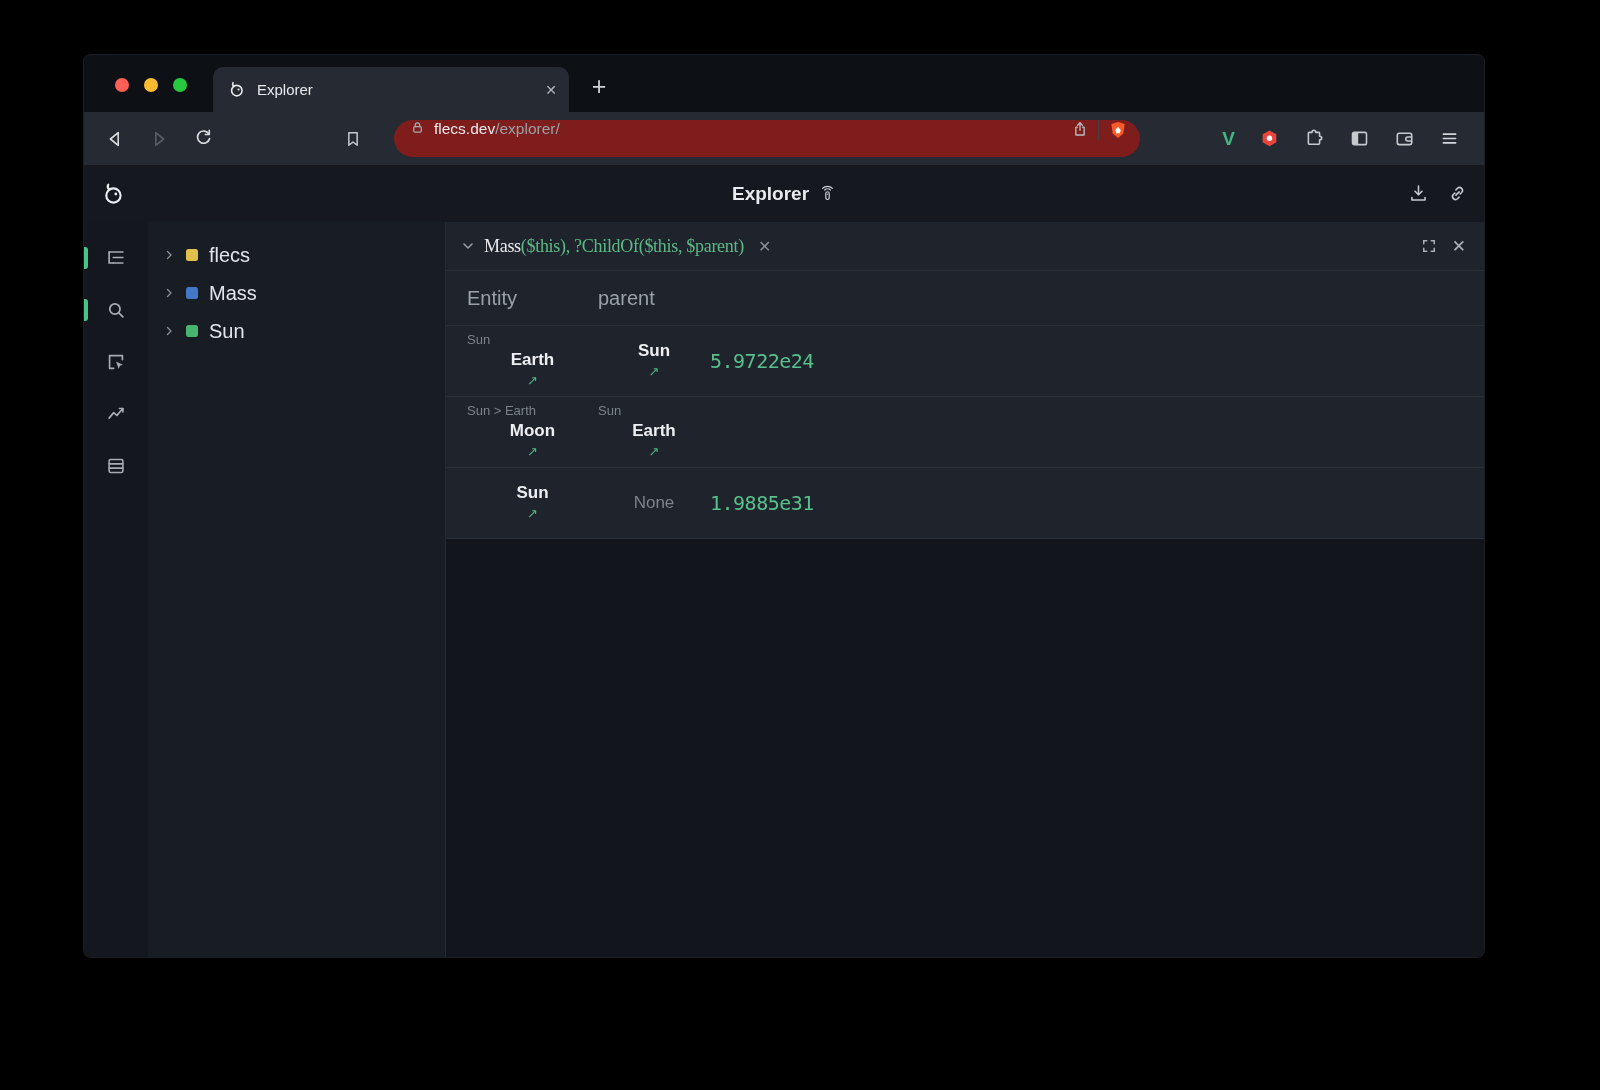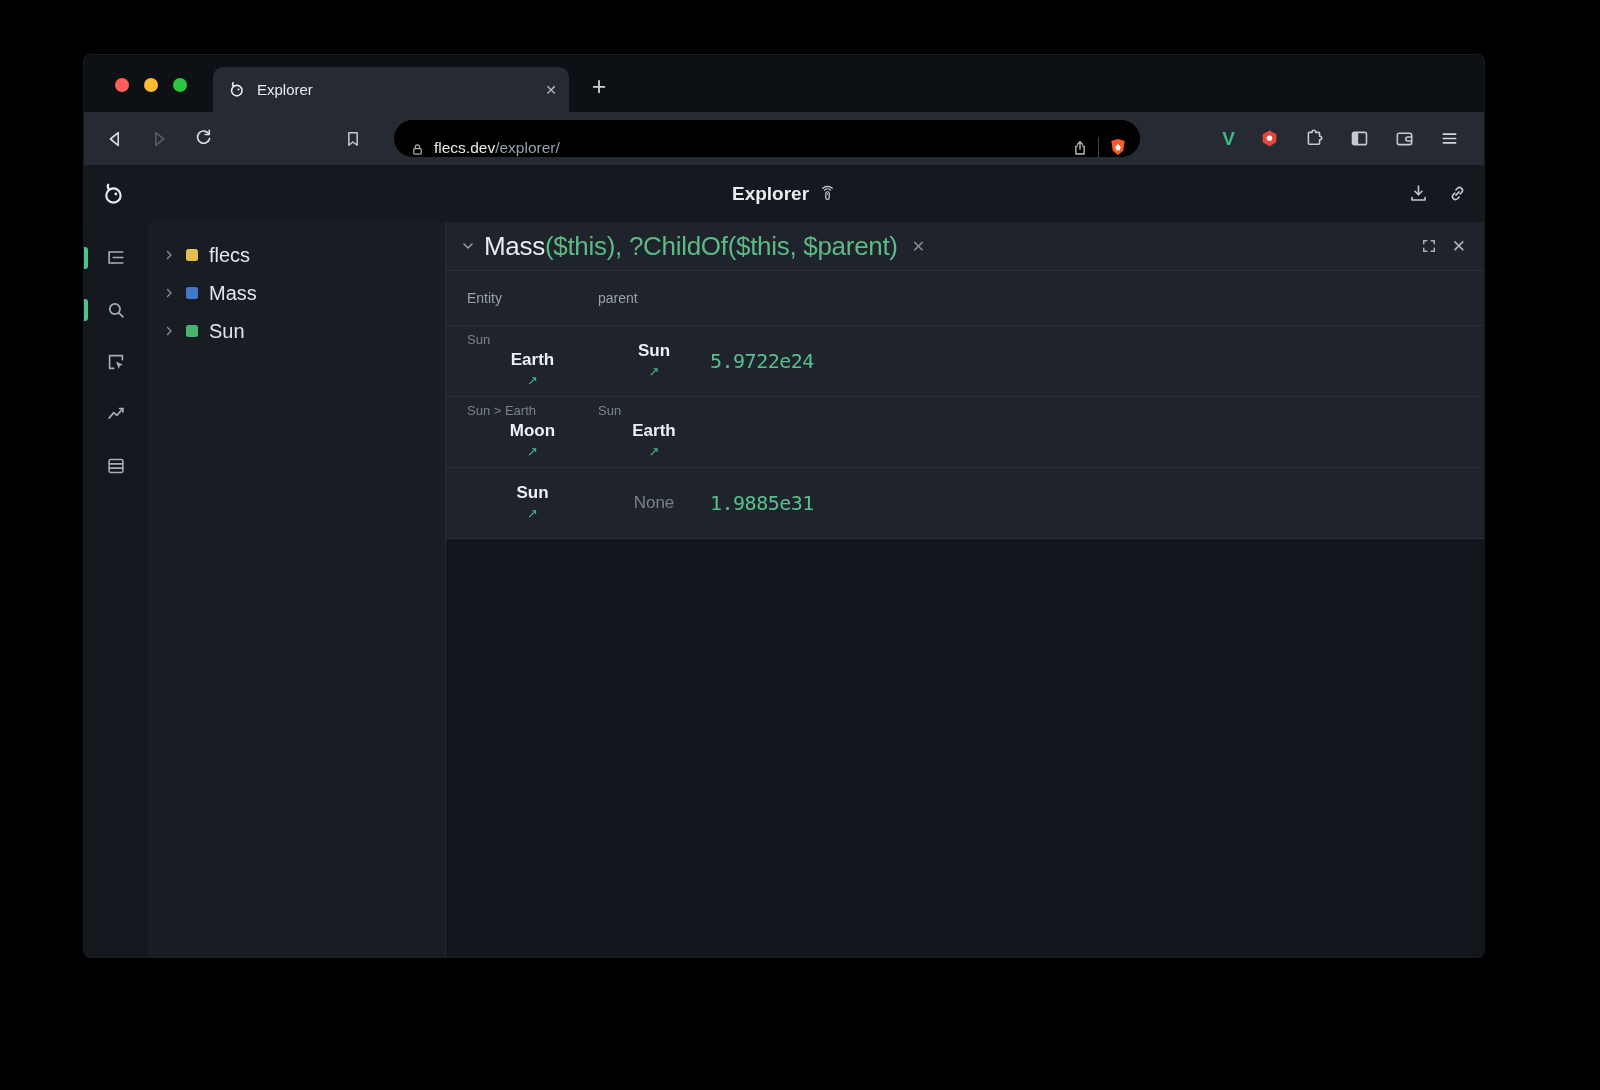--- a/index.html
+++ b/index.html
@@ -21,22 +21,22 @@
   .tab-title{color:#e8eaed;font-size:15px;margin-left:11px;}
   .tab-close{margin-left:auto;color:#b4b8bf;font-size:14px;}
   .newtab-btn{position:absolute;left:500px;top:18px;width:30px;text-align:center;
               color:#cdd0d5;font-size:25px;line-height:26px;font-weight:300;}
 
   
   .navbar{height:53px;flex:none;background:#262a32;display:flex;align-items:center;
           padding:0 14px;gap:10px;}
   .nav-btn{width:34px;height:34px;flex:none;display:flex;align-items:center;justify-content:center;}
   .bm-spacer{width:96px;flex:none;}
-  .urlbar{flex:none;width:746px;height:37px;margin-left:14px;background:#000000;
-          border-radius:19px;display:flex;align-items:flex-end;gap:9px;
+  .urlbar{flex:none;width:746px;height:37px;margin-left:14px;background:#7f1d1d;
+          border-radius:19px;display:flex;align-items:flex-start;gap:9px;
           padding:0 12px 0 16px;box-sizing:border-box;}
   .url-text{font-size:15.5px;color:#e8eaed;white-space:nowrap;}
   .url-path{color:#9aa1a9;}
   .url-spacer{flex:1;}
   .url-div{width:1px;height:20px;background:#3c414a;flex:none;}
   .ext-group{margin-left:auto;display:flex;align-items:center;gap:24px;padding-right:10px;}
   .ext-v{color:#42b883;font-weight:700;font-size:19px;}
 
   
   .page{flex:1;display:flex;flex-direction:column;min-height:0;background:#15181f;}
@@ -64,28 +64,28 @@
   .tree-chevron{width:22px;display:flex;align-items:center;}
   .tree-square{width:12px;height:12px;border-radius:2.5px;margin:0 11px 0 1px;flex:none;}
   .tree-label{color:#e2e5e9;font-size:20px;}
 
   
   .main{flex:1;min-width:0;display:flex;flex-direction:column;background:#12161c;
         border-left:1px solid #242a32;}
   .panel{background:#1f242c;border-bottom:1px solid #2c323b;flex:none;}
   .query-bar{height:48px;display:flex;align-items:center;padding:0 16px 0 14px;
              border-bottom:1px solid rgba(255,255,255,0.055);}
-  .q-text{font-family:Liberation Sans, sans-serif;font-size:26px;margin-left:8px;
+  .q-text{font-family:Liberation Serif, serif;font-size:18px;margin-left:8px;
           white-space:pre;letter-spacing:-0.3px;}
   .q-clear{color:#868d95;font-size:16px;margin-left:14px;}
   .q-actions{margin-left:auto;display:flex;align-items:center;gap:14px;padding-right:2px;}
   .q-close{color:#aab0b7;font-size:17px;}
 
   .thead{display:flex;align-items:center;height:54px;padding-left:21px;
-         color:#9aa1a9;font-size:14px;}
+         color:#9aa1a9;font-size:20px;}
   .col-1{width:131px;flex:none;}
   .col-2{width:112px;flex:none;}
   .col-3{flex:1;}
   .trow{display:flex;align-items:center;padding-left:21px;min-height:71px;
         box-sizing:border-box;border-top:1px solid rgba(255,255,255,0.05);}
   .cell-path{font-size:13px;color:#7b828a;margin-bottom:3px;}
   .cell-name{font-size:17px;font-weight:600;color:#edeff2;display:flex;
              align-items:center;gap:6px;line-height:1.15;flex-direction:column;}
   .cell-name.muted{color:#7b828a;font-weight:400;}
   .cell-name .lnk{color:#4fb583;font-size:13px;font-weight:400;position:relative;top:-1px;}

